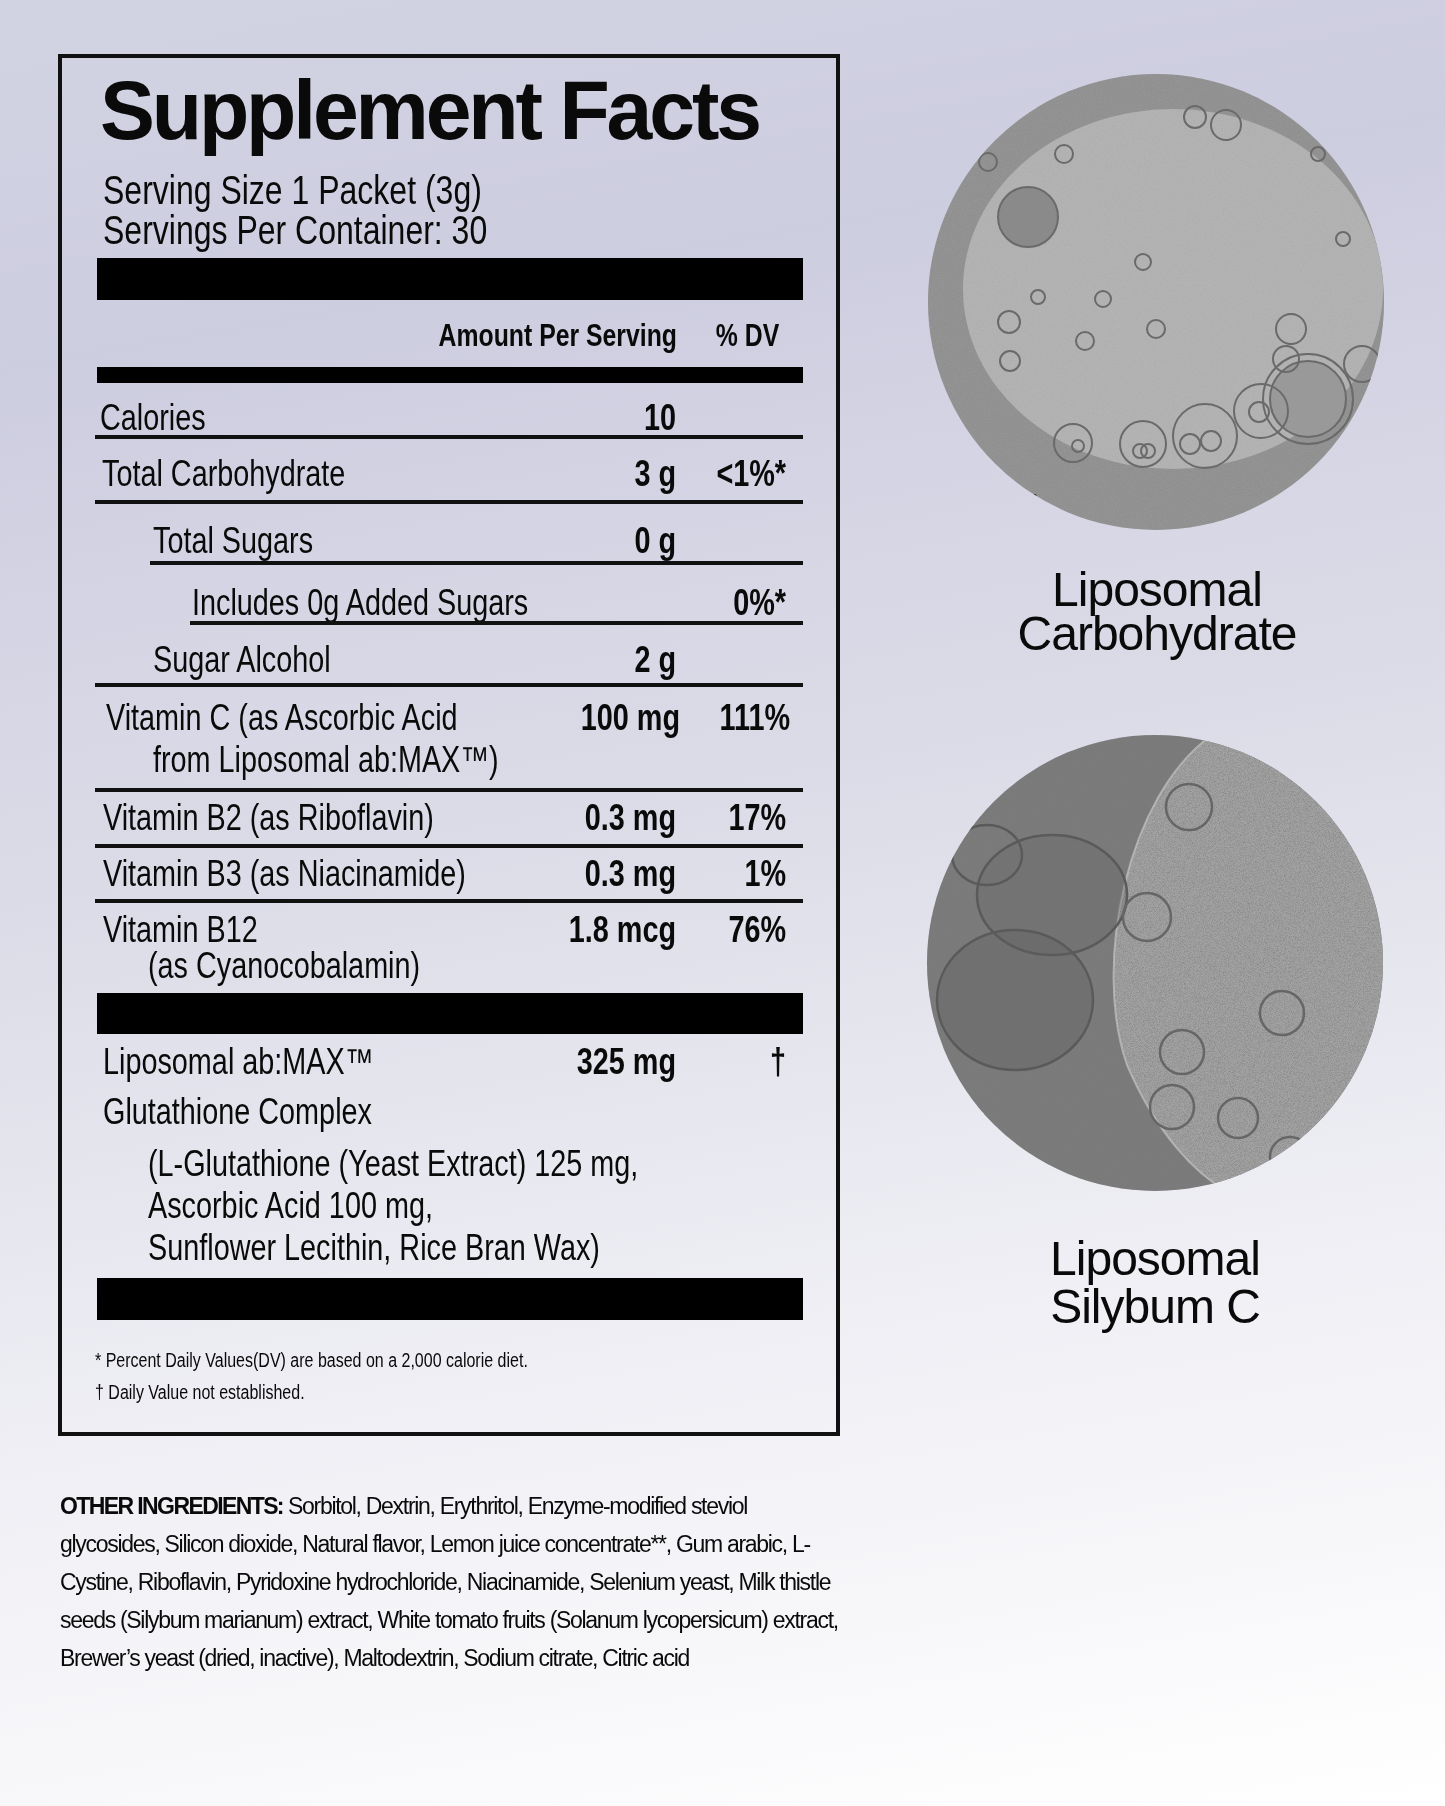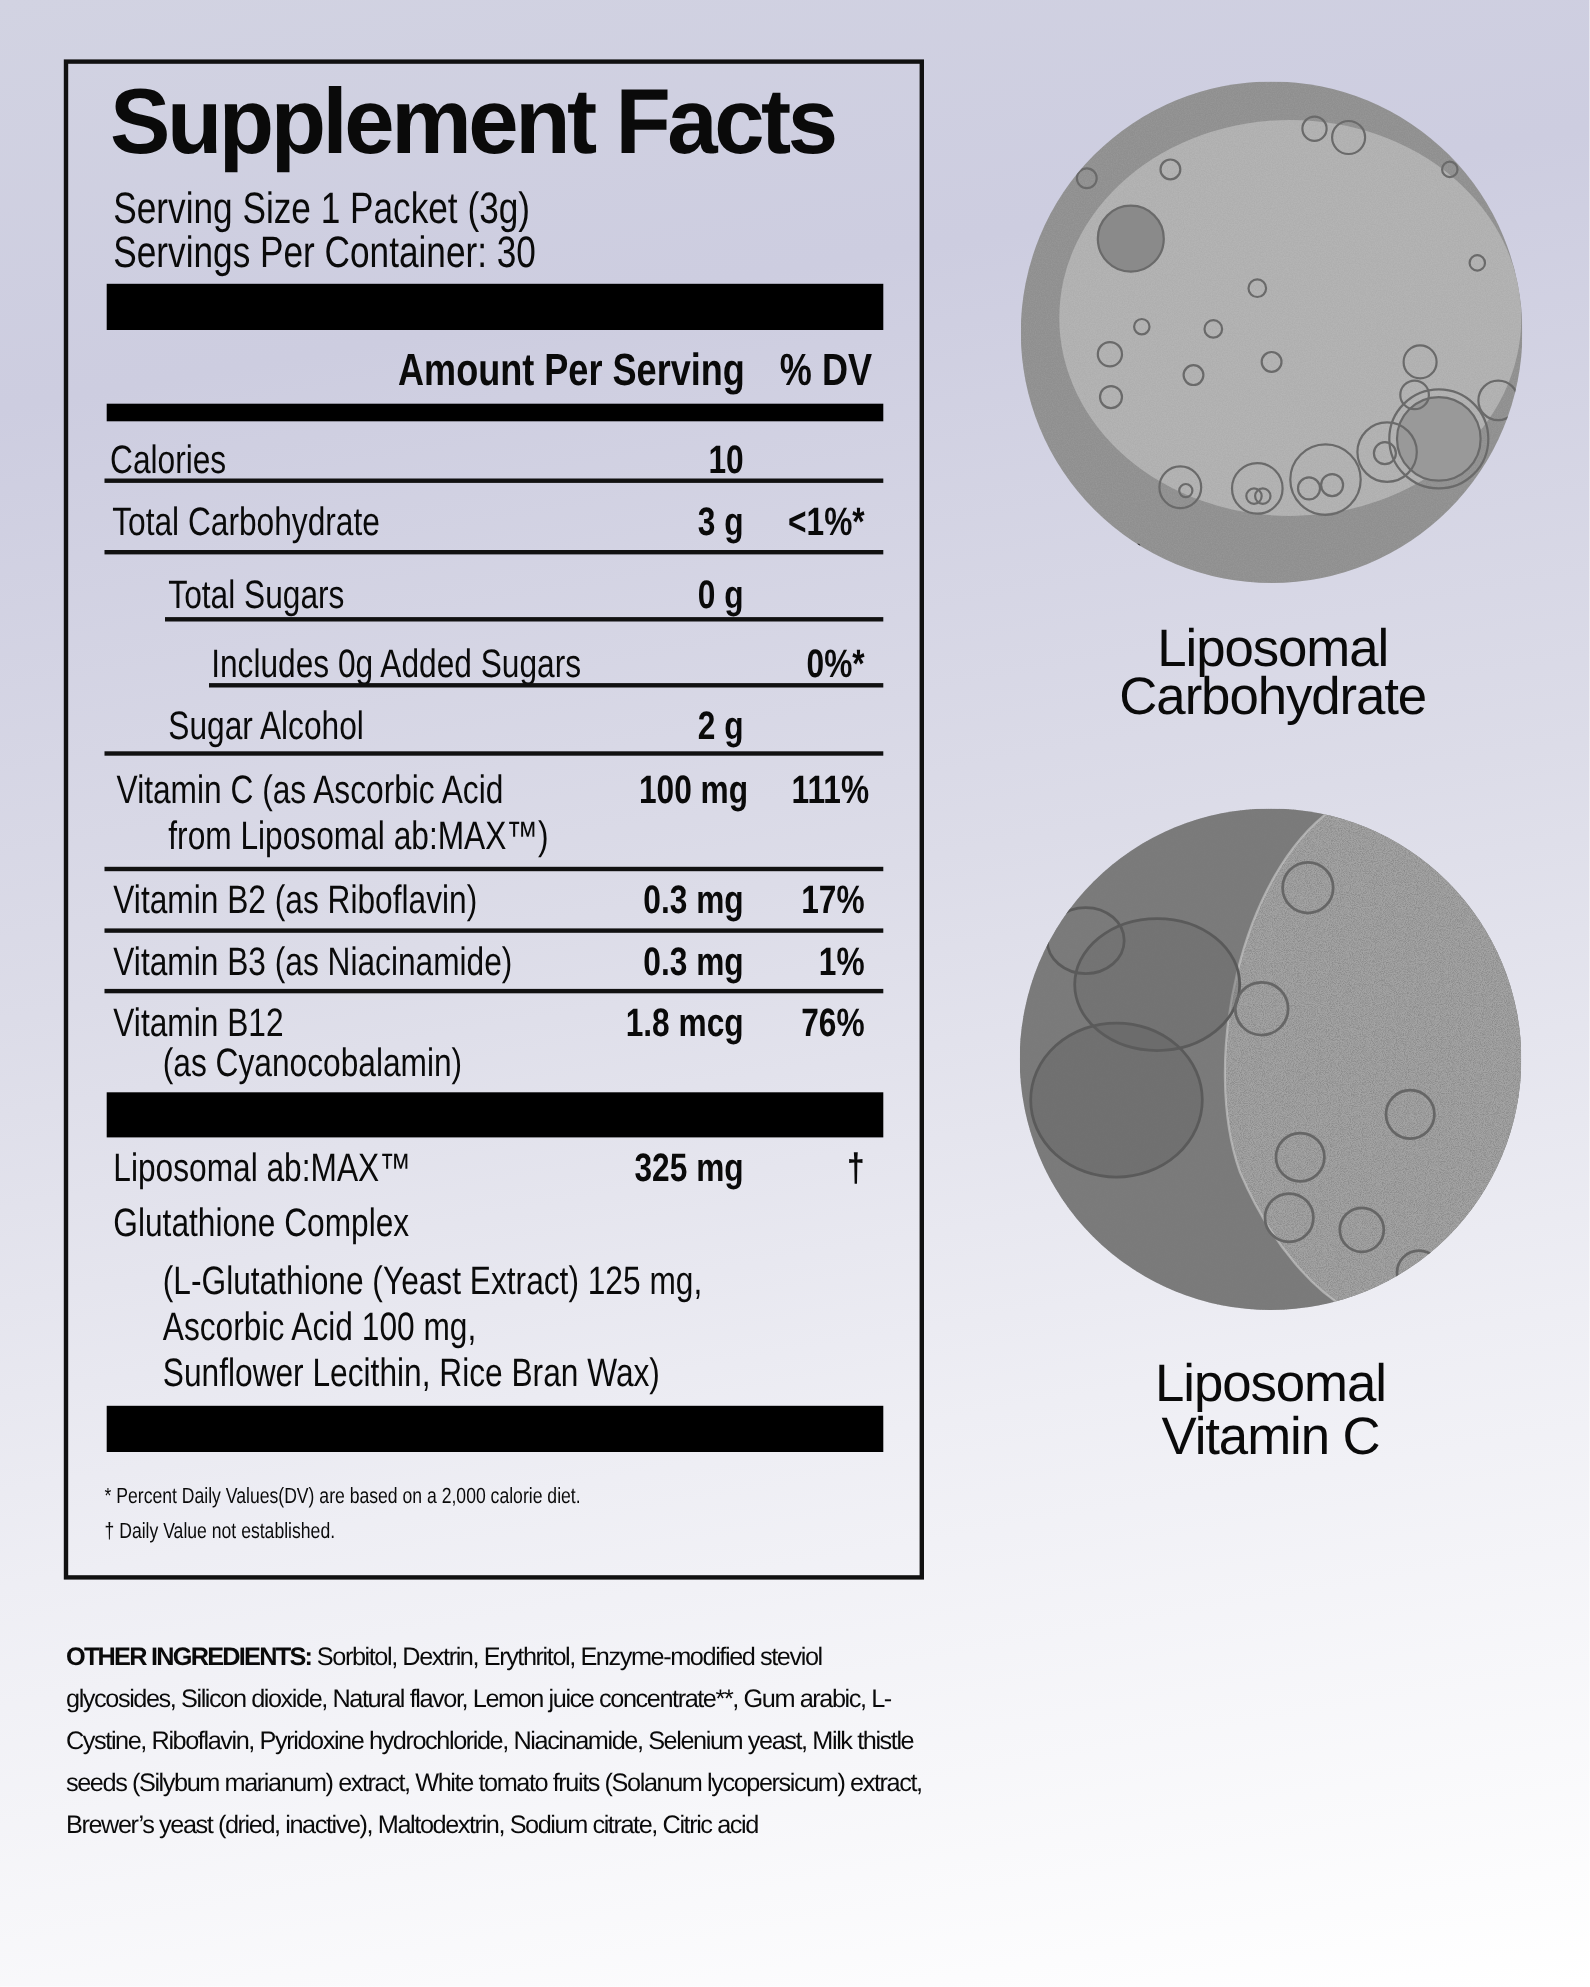--- a/index.html
+++ b/index.html
@@ -9,21 +9,21 @@
     font-family: "Liberation Sans", sans-serif; color: #0a0a0a;
   }
   .abs { position: absolute; }
   .box { left: 58px; top: 54px; width: 774px; height: 1374px; border: 4px solid #111; box-sizing: content-box; }
   .title { left: 100px; top: 68px; font-size: 84px; font-weight: 700; letter-spacing: -3.2px; white-space: nowrap; line-height: 1; transform-origin: left top; transform: scaleX(0.98); }
   .cond { display: inline-block; transform-origin: left center; transform: scaleX(0.80); white-space: nowrap; }
   .cond-r { display: inline-block; transform-origin: right center; transform: scaleX(0.80); white-space: nowrap; }
   .serv { left: 103px; font-size: 40px; line-height: 40px; }
   .bar { background: #000; left: 97px; width: 706px; }
   .rule { background: #111; height: 4px; }
-  .hdr { font-weight: 700; font-size: 41px; line-height: 40px; }
+  .hdr { font-weight: 700; font-size: 31px; line-height: 40px; }
   .row { font-size: 36px; line-height: 36px; }
   .val { text-align: right; font-weight: bold; }
   .foot { font-size: 20px; line-height: 32px; }
   .circle { border-radius: 50%; overflow: hidden; }
   .lbl { font-size: 48px; line-height: 44px; text-align: center; letter-spacing: -1px; width: 400px; }
   .other { left: 60px; top: 1487px; width: 780px; font-size: 23px; line-height: 38px; letter-spacing: -1.3px; }
   .other b { font-weight: 700; letter-spacing: -1.6px; }
 </style>
 </head>
 <body>
@@ -177,14 +177,14 @@
         <circle cx="355" cy="278" r="22"></circle>
       <circle cx="255" cy="317" r="22"></circle>
         <circle cx="245" cy="372" r="22"></circle>
         <circle cx="311" cy="383" r="20"></circle>
       <circle cx="363" cy="422" r="20"></circle>
     </g>
   </svg>
 </div>
 <div class="abs lbl" style="left:955px;top:1235px;line-height:48px">
   <div>Liposomal</div>
-  <div>Vitamin C</div>
+  <div>Silybum C</div>
 </div>
 
 </body></html>

